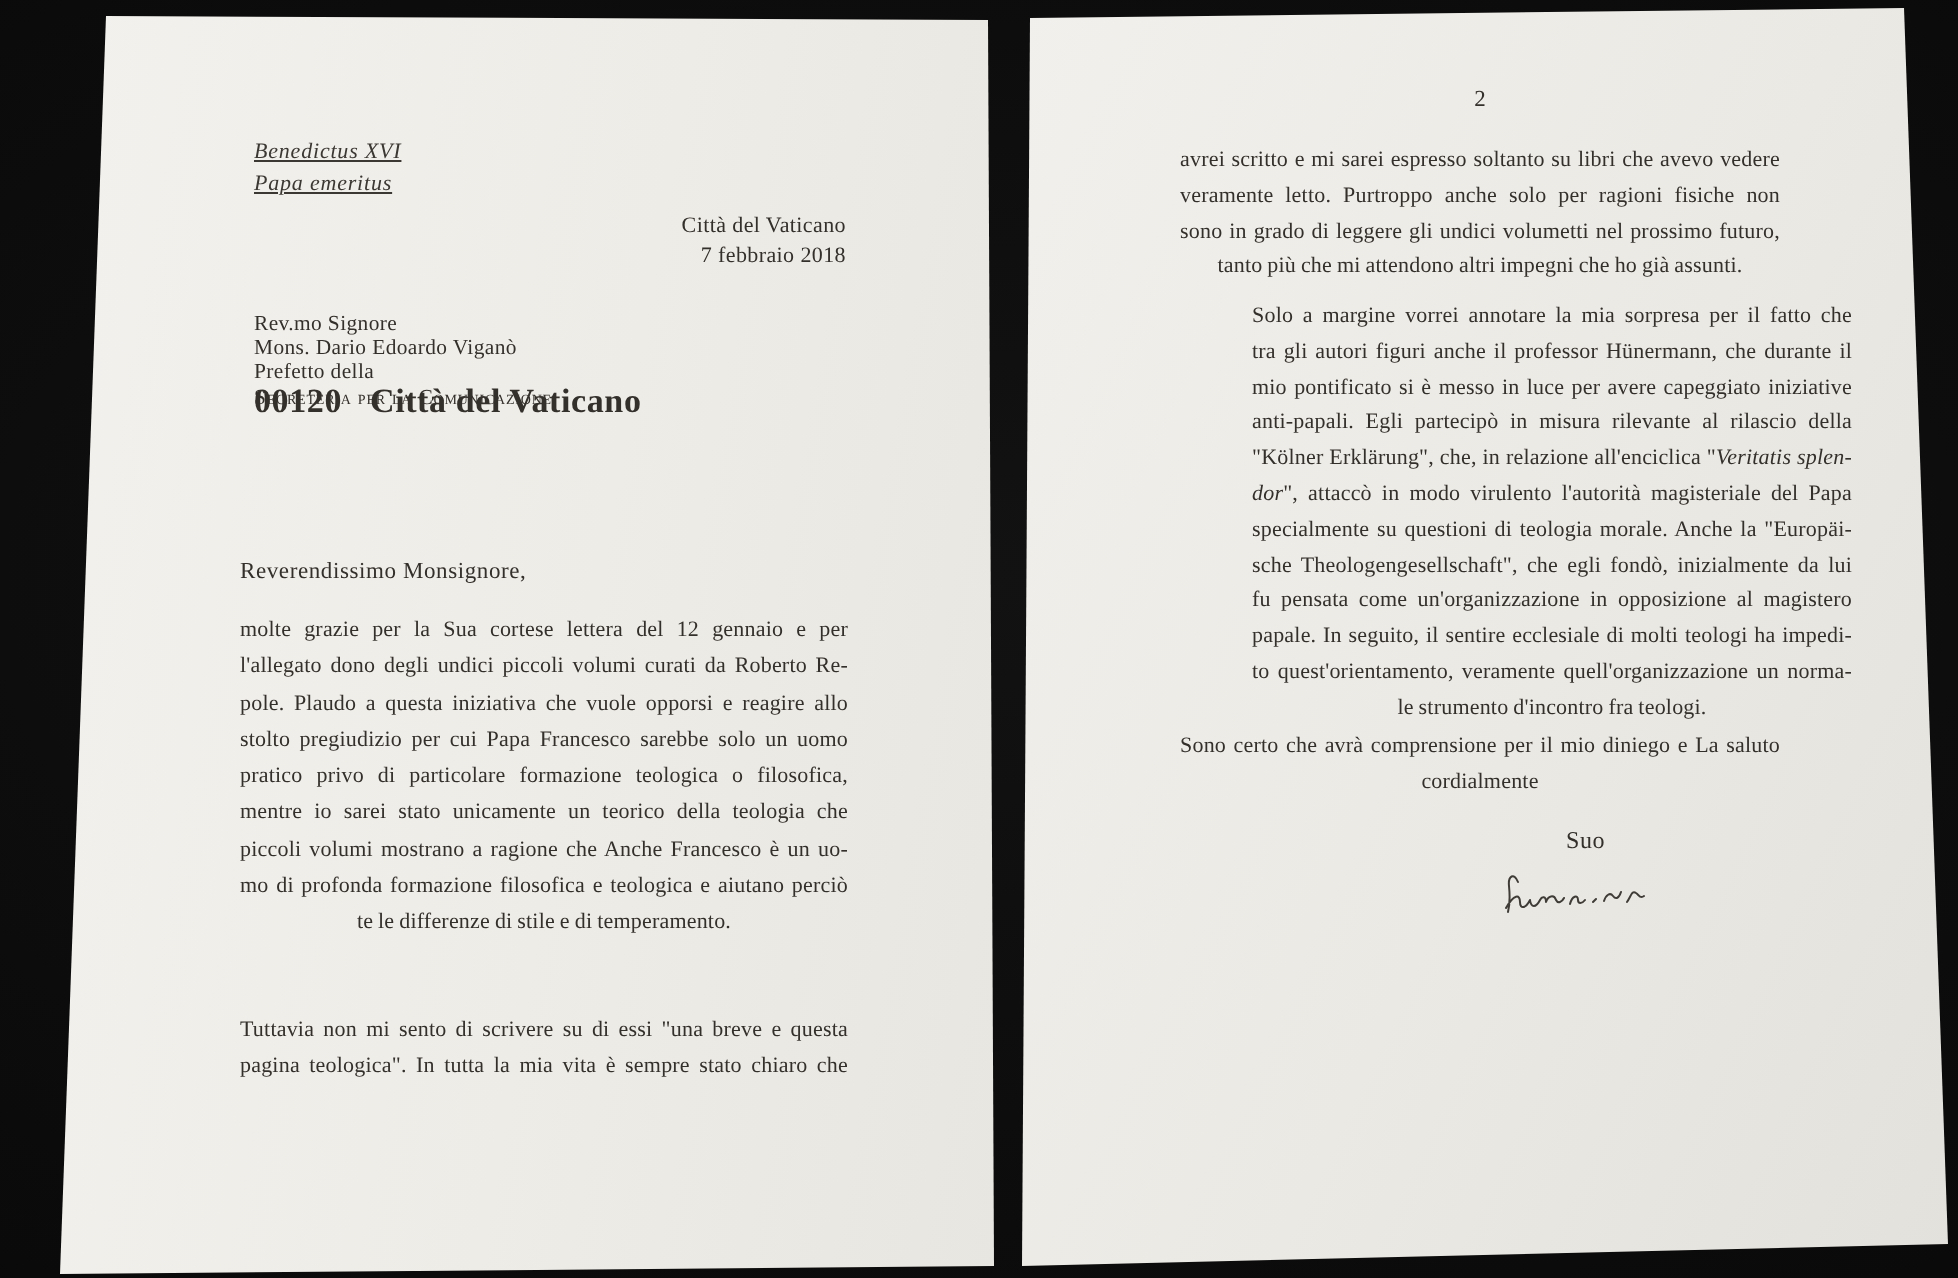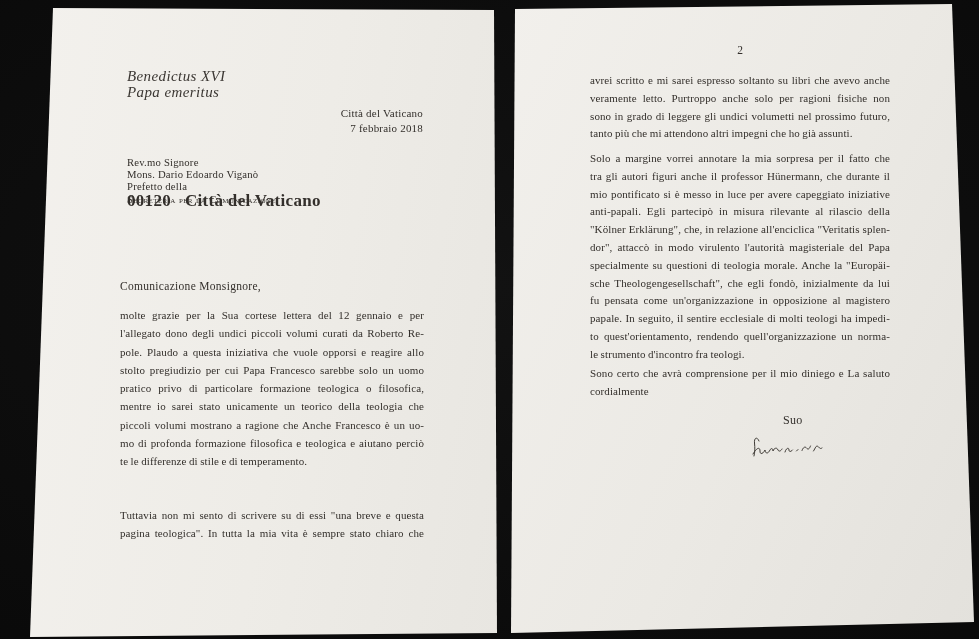--- a/index.html
+++ b/index.html
@@ -24,22 +24,22 @@
     clip-path:polygon(25px 4px, 466px 6px, 469px 629px, 2px 633px);
   }
   #page-right{
     left:508px;top:0;width:471px;height:639px;
     background:linear-gradient(115deg,#f2f0ec 0%,#ebe9e4 55%,#e3e1dc 100%);
     clip-path:polygon(7px 9px, 444px 4px, 466px 622px, 3px 633px);
   }
   .abs{position:absolute;}
   .letterhead{
     left:99px;top:64px;
-    font-style:italic;font-size:15px;line-height:16px;
-    letter-spacing:.4px;color:#3b3733;
+    font-style:italic;font-size:11px;line-height:16px;
+    letter-spacing:.4px;color:#3b3733;text-decoration:underline;
   }
   .dateline{
     left:250px;top:102px;width:145px;
     text-align:right;font-size:11px;line-height:15px;letter-spacing:.2px;
   }
   .recipient{
     left:99px;top:152px;
     font-size:10.7px;line-height:12.2px;letter-spacing:.2px;
   }
   .recipient .sc{font-variant:small-caps;letter-spacing:.4px;}
@@ -53,31 +53,32 @@
     font-size:11.5px;letter-spacing:.3px;
   }
   .para{
     font-size:11px;letter-spacing:.1px;word-spacing:-.4px;
   }
   #page-left .para{left:92px;width:304px;--lh:18.3px;}
   #page-right .para{left:82px;width:300px;--lh:17.8px;}
   .tline{
     line-height:var(--lh);height:var(--lh);
     white-space:nowrap;
+    text-align:center;
   }
   .tline.j{text-align:justify;text-align-last:justify;}
-  .it{}
+  .it{font-style:italic;}
   #pL-para1{top:302px;}
   #pL-para2{top:502px;}
   .pagenum{
     left:82px;top:44px;width:300px;
     text-align:center;font-size:11.5px;
   }
   #pR-para1{top:72px;}
-  #pR-para2{top:150px;}
+  #pR-para2{top:150px;margin-left:36px;}
   #pR-para3{top:365px;}
   .closing{
     left:275px;top:413px;font-size:12px;letter-spacing:.3px;
   }
   .signature{left:243px;top:434px;}
 </style>
 </head>
 <body>
 
 <div class="scene">
@@ -98,21 +99,21 @@
       <div>Mons. Dario Edoardo Viganò</div>
       <div>Prefetto della</div>
       <div class="sc">Segreteria per la Comunicazione</div>
     </div>
 
     <div class="abs postal">
       <span>00120</span>
       <span>Città del Vaticano</span>
     </div>
 
-    <div class="abs salutation">Comunicazione Monsignore,</div>
+    <div class="abs salutation">Reverendissimo Monsignore,</div>
 
     <div class="abs para" id="pL-para1">
         <div class="tline j"><span>molte grazie per la Sua cortese lettera del 12 gennaio e per</span></div>
         <div class="tline j"><span>l'allegato dono degli undici piccoli volumi curati da Roberto Re-</span></div>
         <div class="tline j"><span>pole. Plaudo a questa iniziativa che vuole opporsi e reagire allo</span></div>
         <div class="tline j"><span>stolto pregiudizio per cui Papa Francesco sarebbe solo un uomo</span></div>
         <div class="tline j"><span>pratico privo di particolare formazione teologica o filosofica,</span></div>
         <div class="tline j"><span>mentre io sarei stato unicamente un teorico della teologia che</span></div>
         <div class="tline j"><span>piccoli volumi mostrano a ragione che Anche Francesco è un uo-</span></div>
         <div class="tline j"><span>mo di profonda formazione filosofica e teologica e aiutano perciò</span></div>
@@ -121,37 +122,37 @@
     <div class="abs para" id="pL-para2">
         <div class="tline j"><span>Tuttavia non mi sento di scrivere su di essi "una breve e questa</span></div>
         <div class="tline j"><span>pagina teologica". In tutta la mia vita è sempre stato chiaro che</span></div>
       </div>
   </div>
 
   <div class="page" id="page-right">
     <div class="abs pagenum">2</div>
 
     <div class="abs para" id="pR-para1">
-        <div class="tline j"><span>avrei scritto e mi sarei espresso soltanto su libri che avevo anche</span></div>
+        <div class="tline j"><span>avrei scritto e mi sarei espresso soltanto su libri che avevo vedere</span></div>
         <div class="tline j"><span>veramente letto. Purtroppo anche solo per ragioni fisiche non</span></div>
         <div class="tline j"><span>sono in grado di leggere gli undici volumetti nel prossimo futuro,</span></div>
         <div class="tline"><span>tanto più che mi attendono altri impegni che ho già assunti.</span></div>
       </div>
     <div class="abs para" id="pR-para2">
         <div class="tline j"><span>Solo a margine vorrei annotare la mia sorpresa per il fatto che</span></div>
         <div class="tline j"><span>tra gli autori figuri anche il professor Hünermann, che durante il</span></div>
         <div class="tline j"><span>mio pontificato si è messo in luce per avere capeggiato iniziative</span></div>
         <div class="tline j"><span>anti-papali. Egli partecipò in misura rilevante al rilascio della</span></div>
         <div class="tline j"><span>"Kölner Erklärung", che, in relazione all'enciclica "</span><span class="it">Veritatis splen-</span></div>
         <div class="tline j"><span class="it">dor</span><span>", attaccò in modo virulento l'autorità magisteriale del Papa</span></div>
         <div class="tline j"><span>specialmente su questioni di teologia morale. Anche la "Europäi-</span></div>
         <div class="tline j"><span>sche Theologengesellschaft", che egli fondò, inizialmente da lui</span></div>
         <div class="tline j"><span>fu pensata come un'organizzazione in opposizione al magistero</span></div>
         <div class="tline j"><span>papale. In seguito, il sentire ecclesiale di molti teologi ha impedi-</span></div>
-        <div class="tline j"><span>to quest'orientamento, rendendo quell'organizzazione un norma-</span></div>
+        <div class="tline j"><span>to quest'orientamento, veramente quell'organizzazione un norma-</span></div>
         <div class="tline"><span>le strumento d'incontro fra teologi.</span></div>
       </div>
     <div class="abs para" id="pR-para3">
         <div class="tline j"><span>Sono certo che avrà comprensione per il mio diniego e La saluto</span></div>
         <div class="tline"><span>cordialmente</span></div>
       </div>
 
     <div class="abs closing">Suo</div>
 
     <svg class="abs signature" width="92" height="28" viewBox="0 0 92 28" aria-hidden="true">

